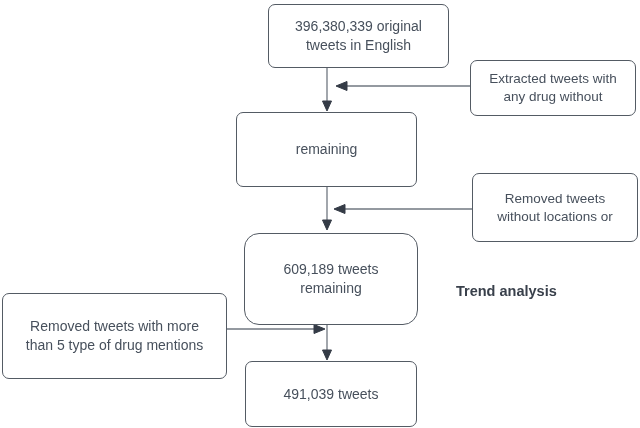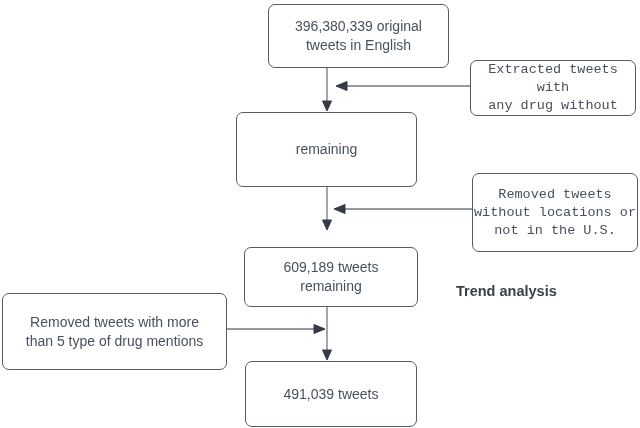--- a/index.html
+++ b/index.html
@@ -22,21 +22,20 @@
     justify-content:center;
     text-align:center;
     color:#47505c;
     font-size:14px;
     line-height:19px;
     z-index:2;
   }
   .side-box{
     font-size:13.5px;
     line-height:18px;
-    font-family:Liberation Mono, monospace;
   }
   .flow-label{
     position:absolute;
     font-weight:bold;
     font-size:14.5px;
     color:#39404b;
     z-index:2;
     white-space:nowrap;
     margin-left:23px;
   }
@@ -83,41 +82,40 @@
 
   <div class="box" style="left:236px;top:4px;width:181px;height:64px;margin-left:32px;">
     <span>396,380,339 original</span>
     <span>tweets in English</span>
   </div>
 
   <div class="box" style="left:236px;top:112px;width:181px;height:75px;">
     <span>remaining</span>
   </div>
 
-  <div class="box" style="left:244px;top:247px;width:174px;height:60px;">
+  <div class="box" style="left:244px;top:233px;width:174px;height:92px;border-radius:15px;">
     <span>609,189 tweets</span>
     <span>remaining</span>
   </div>
 
   <div class="box" style="left:245px;top:361px;width:172px;height:66px;">
     <span>491,039 tweets</span>
   </div>
 
   <div class="box side-box" style="left:470px;top:60px;width:166px;height:56px;">
     <span>Extracted tweets with</span>
     <span>any drug without</span>
   </div>
 
-  <div class="box side-box" style="left:472px;top:173px;width:166px;height:79px;">
+  <div class="box side-box" style="left:472px;top:173px;width:166px;height:69px;">
     <span>Removed tweets</span>
     <span>without locations or</span>
-    <span>not in the U.S.</span>
   </div>
 
-  <div class="box" style="left:2px;top:293px;width:225px;height:77px;">
+  <div class="box" style="left:2px;top:293px;width:225px;height:86px;">
     <span>Removed tweets with more</span>
     <span>than 5 type of drug mentions</span>
   </div>
 
   <div class="flow-label" style="left:433px;top:283px;">Trend analysis</div>
 
 
 </div>
 
 </body></html>

